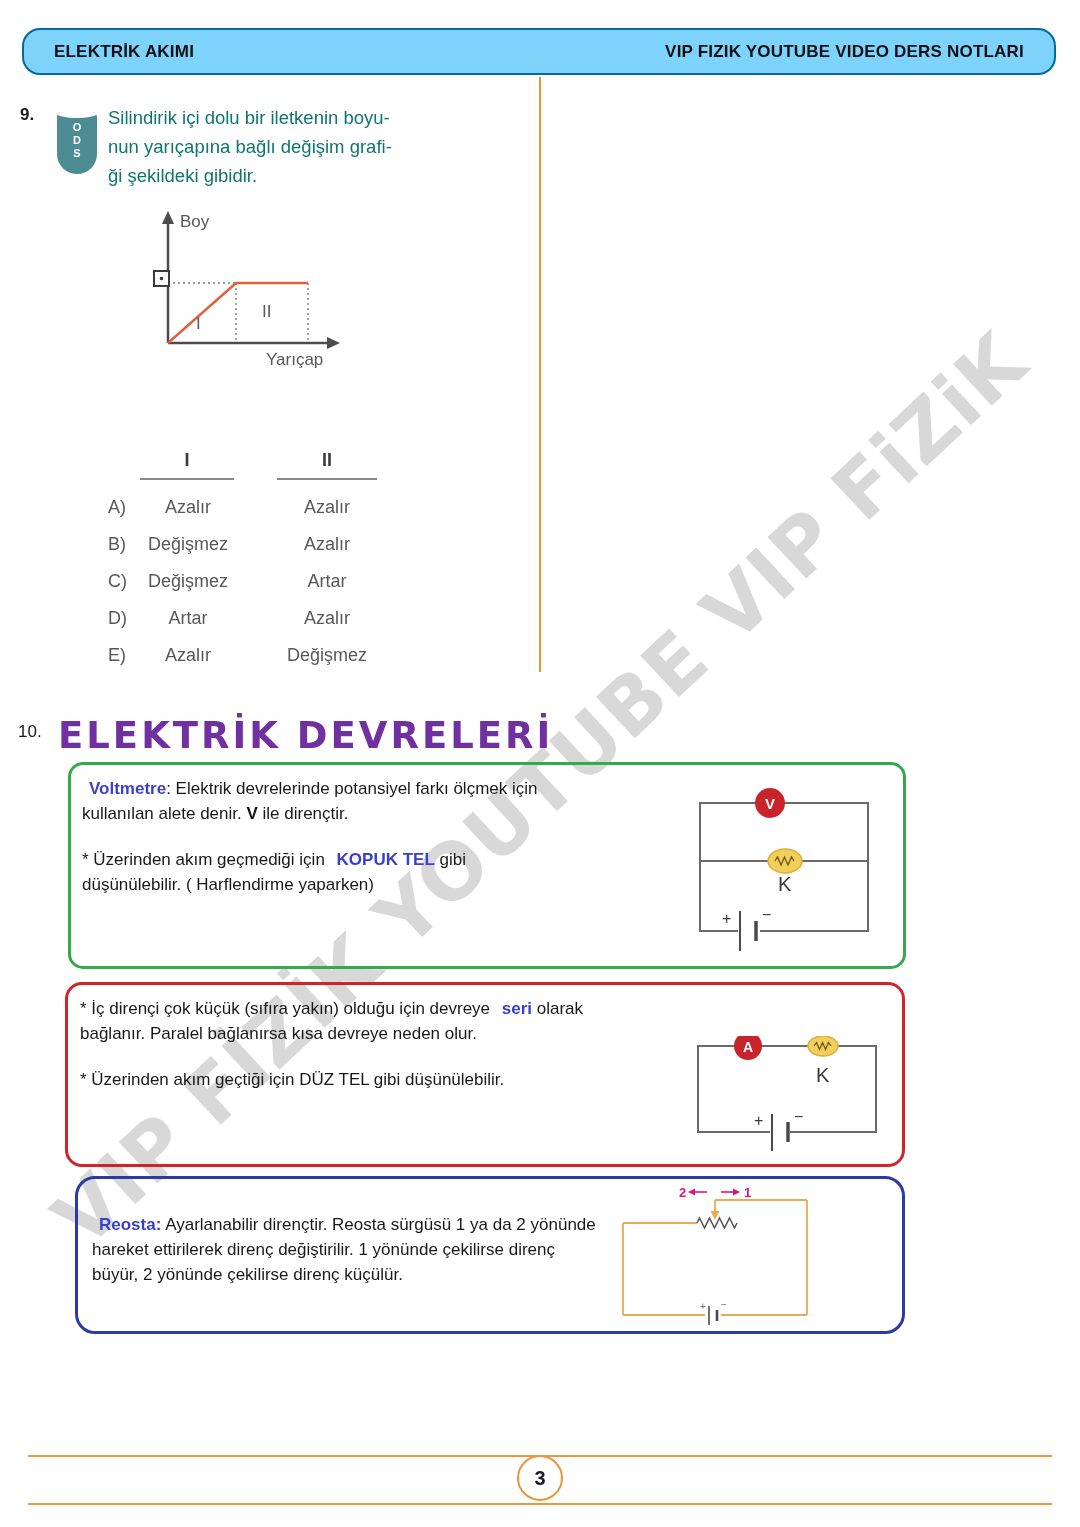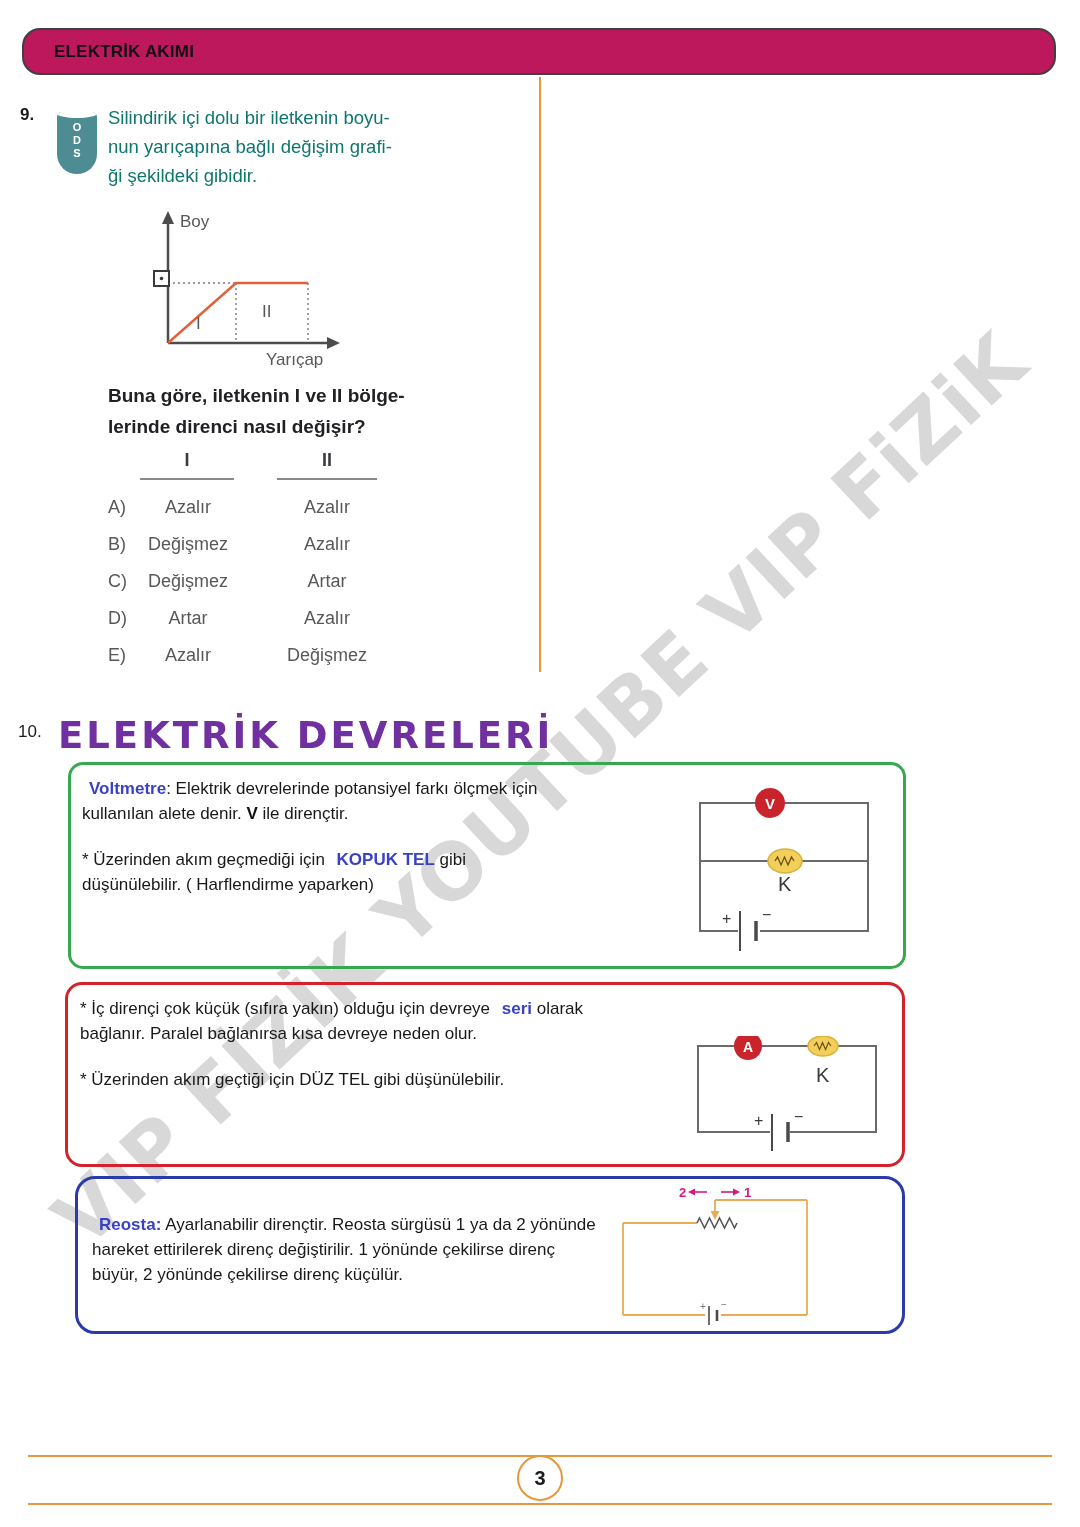--- a/index.html
+++ b/index.html
@@ -1,21 +1,21 @@
 <!DOCTYPE html>
 <html><head>
 <meta charset="utf-8">
 <style>
   html,body{margin:0;padding:0;background:#fff;}
   .page{position:relative;width:1080px;height:1527px;background:#ffffff;overflow:hidden;
         font-family:"Liberation Sans",sans-serif;color:#1a1a1e;}
 
   
   .header{position:absolute;left:22px;top:28px;width:1034px;height:47px;box-sizing:border-box;
-          border:2px solid #404040;border-radius:18px;background:#be185d;display:flex;
+          border:2px solid #0369a1;border-radius:18px;background:#7dd3fc;display:flex;
           align-items:center;justify-content:space-between;padding:0 30px;z-index:2;}
   .header span{font-weight:bold;font-size:17px;color:#101014;letter-spacing:.2px;}
 
   .divider{position:absolute;left:539px;top:77px;width:2px;height:595px;background:#E8973A;z-index:1;}
 
   
   .watermark{position:absolute;left:540px;top:790px;transform:translate(-50%,-50%) rotate(-43deg);
              font-size:78px;font-weight:bold;color:#d8d8d8;white-space:nowrap;letter-spacing:1px;
              z-index:0;font-family:"DejaVu Sans",sans-serif;}
 
@@ -80,20 +80,21 @@
               border-radius:50%;background:#fff;box-sizing:border-box;display:flex;align-items:center;
               justify-content:center;font-size:20px;font-weight:bold;color:#1b1b1f;z-index:2;}
 </style>
 </head>
 <body>
 
 <div class="page">
 
   <div class="header">
     <span>ELEKTRİK AKIMI</span>
+    <span>VIP FIZIK YOUTUBE VIDEO DERS NOTLARI</span>
   </div>
   <div class="divider"></div>
 
   <div class="watermark">VIP FİZİK YOUTUBE VIP FiZiK</div>
 
   <div class="q-num">9.</div>
   <div class="ods-badge">
     <div class="ods-letters">
       <span>O</span>
       <span>D</span>
@@ -120,24 +121,20 @@
     </g>
     <polyline points="30,138 98,78 170,78" fill="none" stroke="#E2603B" stroke-width="2.5"></polyline>
     <rect x="16" y="66" width="15" height="15" fill="#fff" stroke="#3b3b3d" stroke-width="2"></rect>
     <circle cx="23.5" cy="73.5" r="1.8" fill="#3b3b3d"></circle>
     <text x="42" y="22" font-size="17" fill="#58585a">Boy</text>
     <text x="128" y="160" font-size="17" fill="#58585a">Yarıçap</text>
     <text x="58" y="124" font-size="17" fill="#58585a">I</text>
     <text x="124" y="112" font-size="17" fill="#58585a">II</text>
   </svg>
 
-  <div class="q-prompt">
-    <div>Buna göre, iletkenin I ve II bölge-</div>
-    <div>lerinde direnci nasıl değişir?</div>
-  </div>
 
   <div class="col-h col-h1">I</div>
   <div class="col-h col-h2">II</div>
 
   <div class="options">
     <div class="opt-row">
       <span class="opt-letter">A)</span>
       <span class="opt-c1">Azalır</span>
       <span class="opt-c2">Azalır</span>
     </div>

